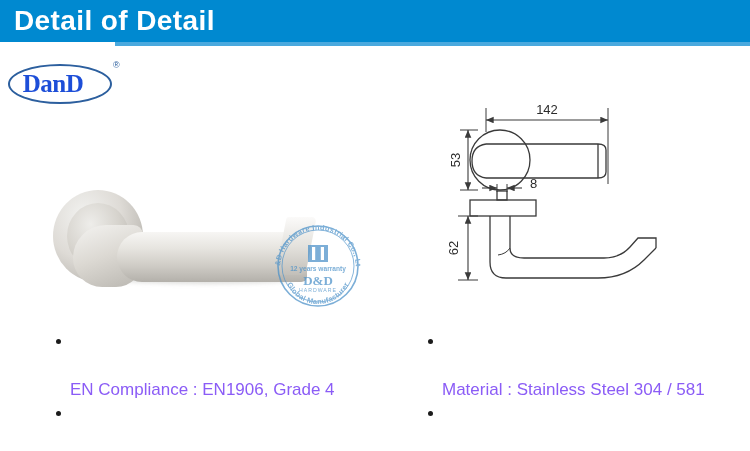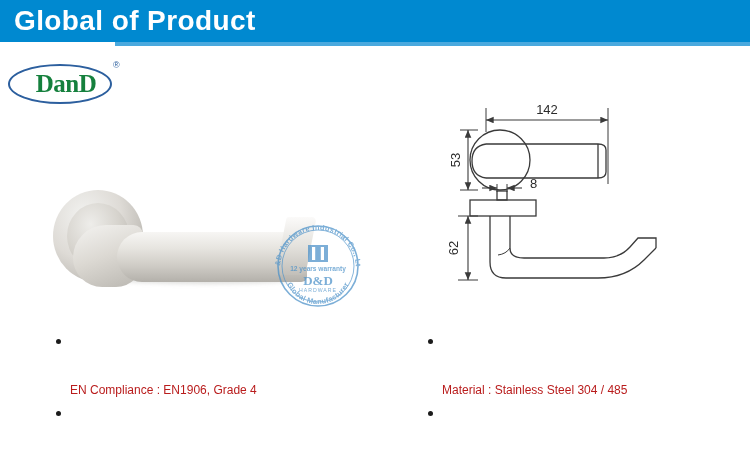--- a/index.html
+++ b/index.html
@@ -58,28 +58,28 @@
     left: 0;
     top: 6px;
     width: 104px;
     height: 40px;
     border: 2px solid #2c5f9e;
     border-radius: 50%;
     box-sizing: border-box;
   }
   #brand-logo-text {
     position: absolute;
-    left: 13px;
+    left: 0;
     top: 12px;
     width: 90px;
     text-align: center;
     font-family: "Liberation Serif", serif;
     font-size: 25px;
     font-weight: bold;
-    color: #15803d;
+    color: #1d4ed8;
     line-height: 28px;
     letter-spacing: -0.5px;
   }
   #brand-logo-tm {
     position: absolute;
     left: 105px;
     top: 2px;
     font-size: 9px;
     color: #2c5f9e;
   }
@@ -175,41 +175,41 @@
     position: absolute;
     list-style: none;
     margin: 0;
     padding: 0;
   }
   #spec-list-left { left: 56px; top: 330px; width: 330px; }
   #spec-list-right { left: 428px; top: 330px; width: 310px; }
   .spec-item {
     position: relative;
     padding-left: 14px;
-    font-size: 12px;
+    font-size: 17px;
     line-height: 24px;
-    color: #b91c1c;
+    color: #8b5cf6;
     white-space: pre-line;
   }
   .spec-bullet {
     position: absolute;
     left: 0;
     top: 9px;
     width: 5px;
     height: 5px;
     border-radius: 50%;
     background: #1b1b1b;
   }
 </style>
 </head>
 <body>
 
 <div id="header-banner"></div>
 <div id="header-banner-underline"></div>
-<div id="page-title">Global of Product</div>
+<div id="page-title">Detail of Detail</div>
 
 <div id="brand-logo">
   <div id="brand-logo-ellipse"></div>
   <div id="brand-logo-text">DanD</div>
   <div id="brand-logo-tm">®</div>
 </div>
 
 <div id="product-photo">
   <div class="lever-rose-outer"></div>
   <div class="lever-rose-inner"></div>
@@ -308,20 +308,20 @@
   <li class="spec-item">
     <span class="spec-bullet"></span>
     
   </li>
 
 </ul>
 
 <ul class="spec-list" id="spec-list-right">
   <li class="spec-item">
     <span class="spec-bullet"></span>
-    <span>Material : Stainless Steel 304 / 485</span>
+    <span>Material : Stainless Steel 304 / 581</span>
   </li>
   <li class="spec-item">
     <span class="spec-bullet"></span>
     
   </li>
 
 </ul>
 
 </body></html>

